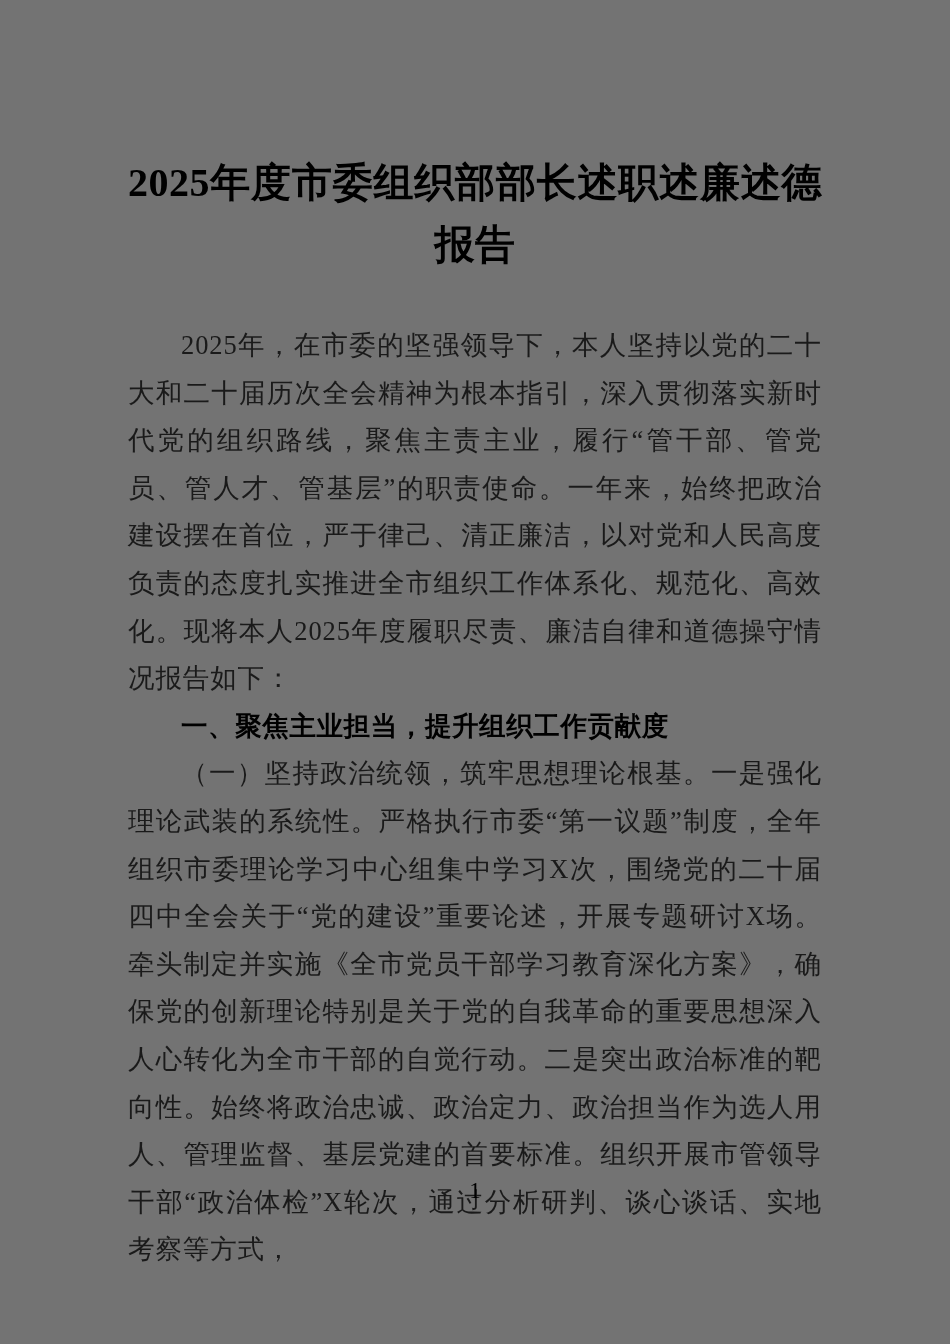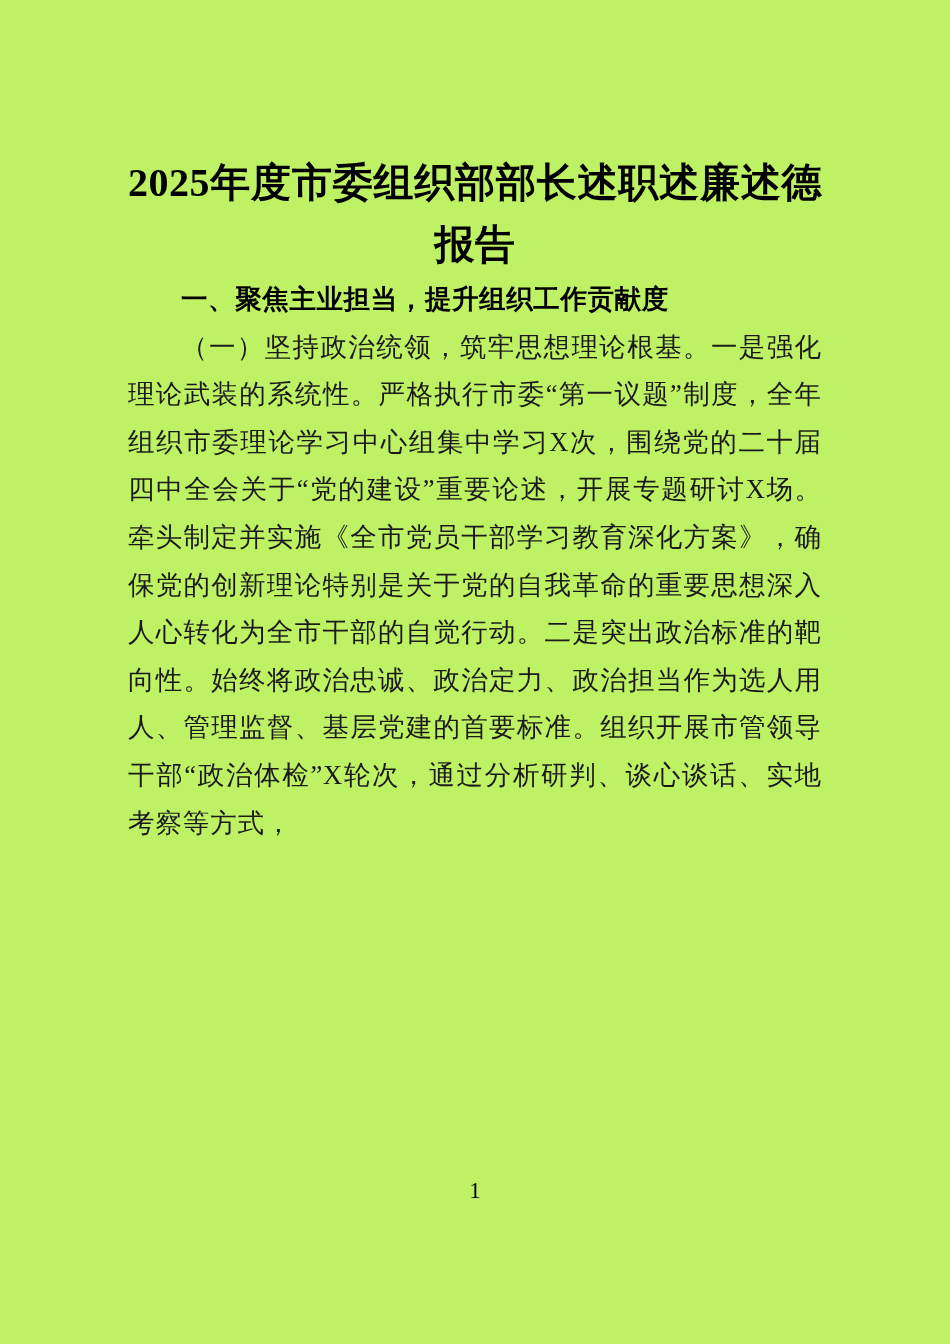--- a/index.html
+++ b/index.html
@@ -7,21 +7,21 @@
     margin: 0;
     padding: 0;
     background: #ffffff;
   }
 
   .page {
     position: relative;
     width: 950px;
     height: 1344px;
     margin: 0 auto;
-    background: #bef264;
+    background: #737373;
     box-sizing: border-box;
     overflow: hidden;
     padding-left: 44px;
   }
 
   .content {
     position: absolute;
     left: 128px;
     top: 0;
     width: 694px;
@@ -89,20 +89,21 @@
 </style>
 </head>
 <body>
 
 <div class="page">
 
   <div class="content">
 
     <h1 class="doc-title">2025年度市委组织部部长述职述廉述德报告</h1>
 
+    <p class="para para-first">2025年，在市委的坚强领导下，本人坚持以党的二十大和二十届历次全会精神为根本指引，深入贯彻落实新时代党的组织路线，聚焦主责主业，履行“管干部、管党员、管人才、管基层”的职责使命。一年来，始终把政治建设摆在首位，严于律己、清正廉洁，以对党和人民高度负责的态度扎实推进全市组织工作体系化、规范化、高效化。现将本人2025年度履职尽责、廉洁自律和道德操守情况报告如下：</p>
 
     <p class="heading-1">一、聚焦主业担当，提升组织工作贡献度</p>
 
     <p class="para">（一）坚持政治统领，筑牢思想理论根基。一是强化理论武装的系统性。严格执行市委“第一议题”制度，全年组织市委理论学习中心组集中学习X次，围绕党的二十届四中全会关于“党的建设”重要论述，开展专题研讨X场。牵头制定并实施《全市党员干部学习教育深化方案》，确保党的创新理论特别是关于党的自我革命的重要思想深入人心转化为全市干部的自觉行动。二是突出政治标准的靶向性。始终将政治忠诚、政治定力、政治担当作为选人用人、管理监督、基层党建的首要标准。组织开展市管领导干部“政治体检”X轮次，通过分析研判、谈心谈话、实地考察等方式，</p>
 
   </div>
 
   <div class="page-number">1</div>
 
 </div>

